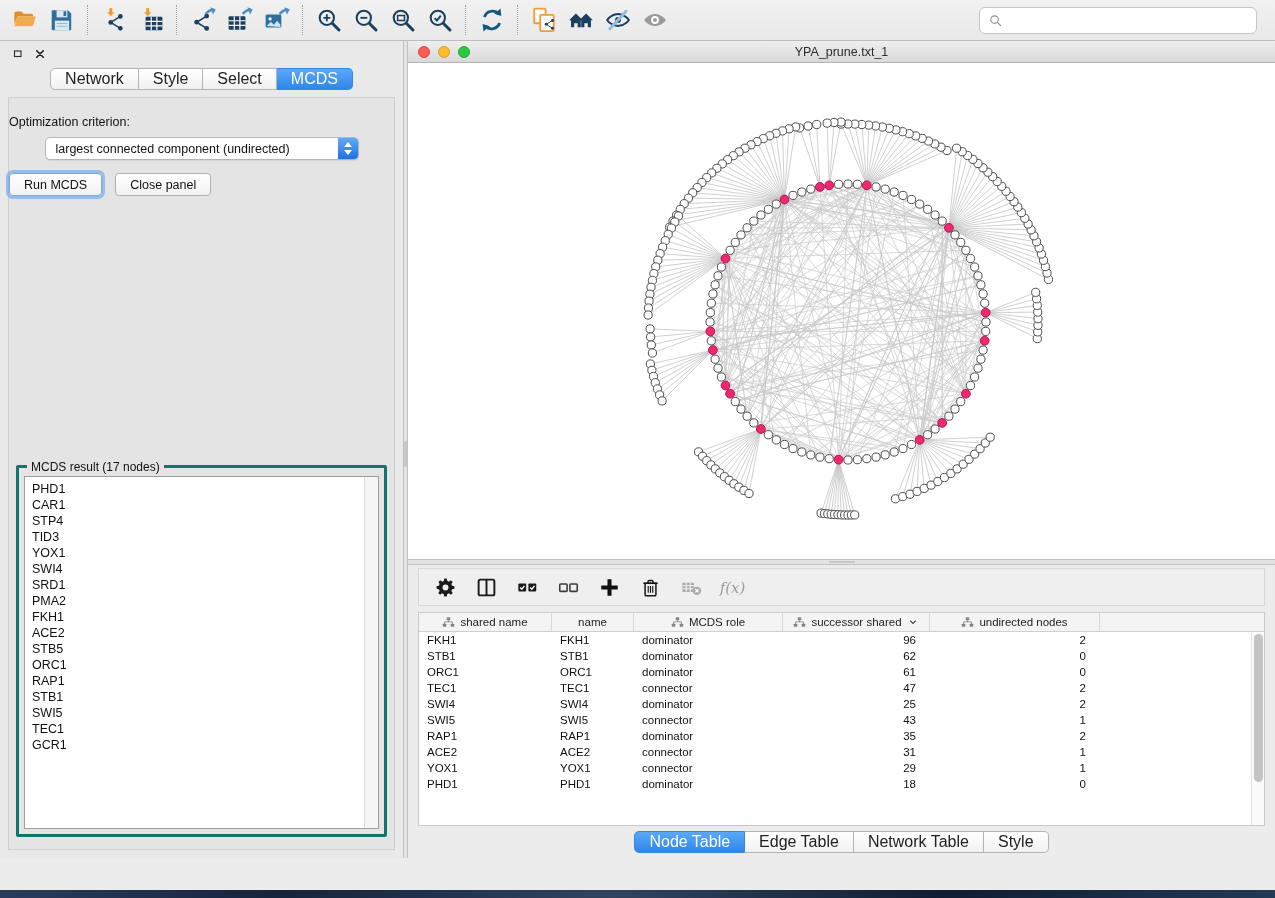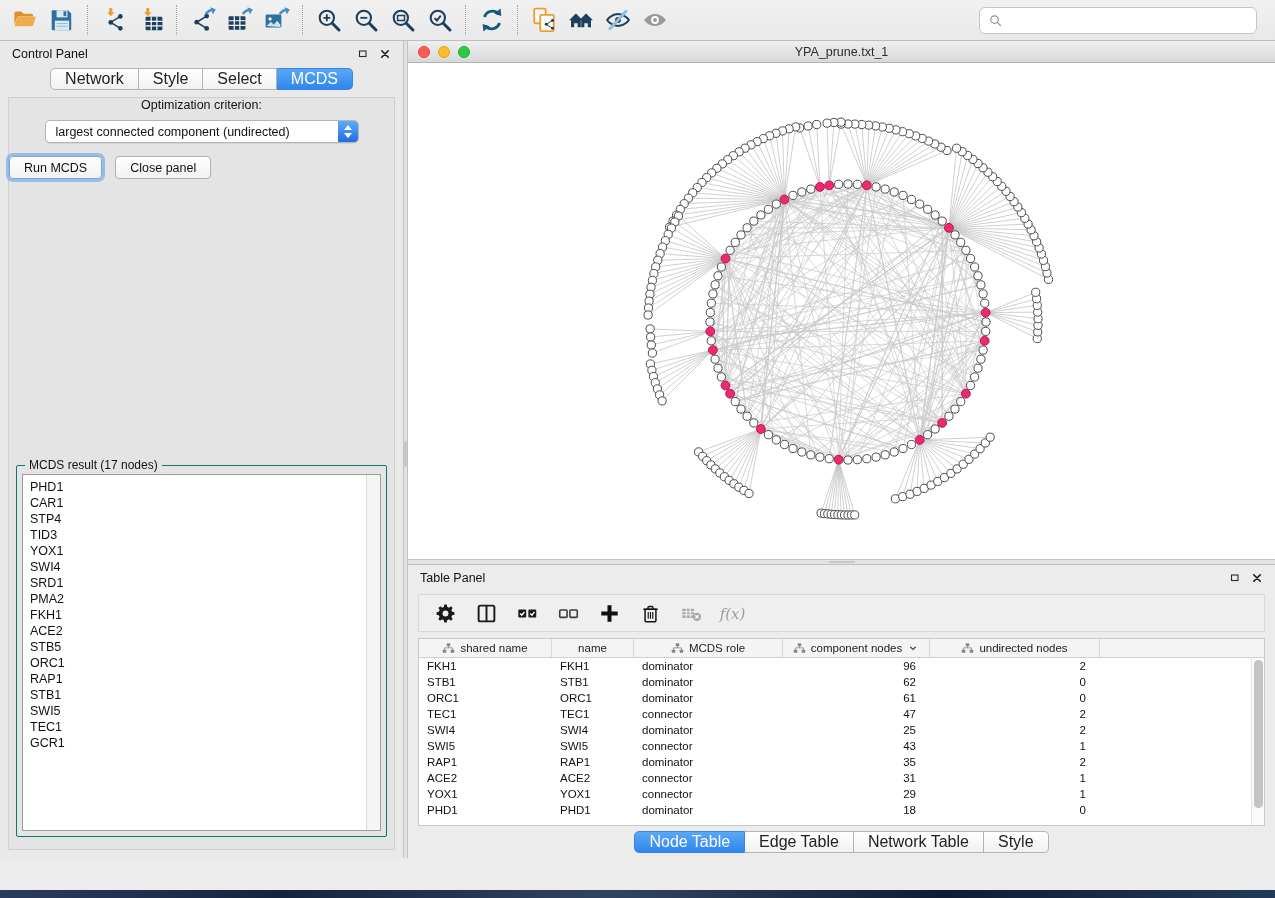--- a/index.html
+++ b/index.html
@@ -32,35 +32,35 @@
   .panel-header .ph-title { flex:1; }
   .winbtns { display:flex; gap:10px; align-items:center; }
   .winbtns svg { width:12px; height:12px; display:block; }
   .cp-tabs { display:flex; justify-content:center; margin-top:1px; }
   .tab { background:linear-gradient(#ffffff,#f1f1f1); border:1px solid #b3b3b3; border-left:none;
     padding:0 14px; font-size:16px; color:#222; height:22px; display:flex; align-items:center; cursor:default; }
   .tab:first-child { border-left:1px solid #b3b3b3; border-radius:5px 0 0 5px; }
   .tab:last-child { border-radius:0 5px 5px 0; }
   .tab.active { background:linear-gradient(#5aa8f7,#2f86ec); border-color:#3787e0; color:#fff; }
   .cp-body { flex:1; margin:7px 8px 8px; background:#e4e4e4; border:1px solid #cfcfcf; position:relative; }
-  .opt-label { text-align:center; font-size:12.5px; color:#111; }
+  .opt-label { margin-top:17px; font-size:12.5px; color:#111; }
   .dropdown { width:314px; height:23px; margin:8px auto 0; background:#fff; border:1px solid #b5b5b5;
     border-radius:5px; position:relative; display:flex; align-items:center; padding-left:10px;
     font-size:12.5px; color:#111; box-shadow:0 1px 1px rgba(0,0,0,.07); }
   .dd-cap { position:absolute; right:0; top:0; bottom:0; width:20px; border-radius:0 4px 4px 0;
     background:linear-gradient(#5fabf9,#1e6fe4); display:flex; flex-direction:column;
     align-items:center; justify-content:center; gap:3px; }
   .dd-cap .up { width:0; height:0; border-left:4px solid transparent; border-right:4px solid transparent; border-bottom:5px solid #fff; }
   .dd-cap .dn { width:0; height:0; border-left:4px solid transparent; border-right:4px solid transparent; border-top:5px solid #fff; }
   .btn-row { display:flex; gap:13px; margin-top:13px; }
   .btn { height:23px; padding:0 14px; font-size:12.5px; color:#111; background:linear-gradient(#ffffff,#f2f2f2);
     border:1px solid #b0b0b0; border-radius:4px; cursor:default; display:flex; align-items:center; }
   .btn.focused { box-shadow:0 0 0 3px rgba(106,168,238,.65); border-color:#7ca7d8; }
   .groupbox { position:absolute; left:7px; right:7px; bottom:12px; height:372px;
-    border:1px solid #0f766e; border-radius:2px; }
+    border:3px solid #0f766e; border-radius:2px; }
   .gb-title { position:absolute; top:-8px; left:8px; background:#e4e4e4; padding:0 4px; font-size:12px; color:#111; }
   .gb-list { position:absolute; left:5px; right:5px; top:8px; bottom:5px; background:#fff;
     border:1px solid #9e9e9e; display:flex; overflow:hidden; }
   .gb-items { flex:1; padding:4px 0 0 7px; font-size:12.5px; color:#111; }
   .gb-items .li { height:16px; line-height:16px; }
   .gb-scroll { width:14px; background:#f5f5f5; border-left:1px solid #dcdcdc; }
 
   
   .vdivider { width:5px; background:#e3e3e3; border-left:1px solid #c2c2c2; border-right:1px solid #c2c2c2; position:relative; }
   .vdivider .grip { position:absolute; top:400px; left:0; width:3px; height:26px; background:#c8c8c8; border-radius:2px; }
@@ -304,21 +304,20 @@
           <path d="M15 15l5 5" stroke="#8e8e8e" stroke-width="1.8" stroke-linecap="round"></path>
         </svg>
       <input type="text" placeholder="" style="">
     </div>
   </div>
 
   <div class="content">
 
     <div class="control-panel">
       <div class="panel-header">
-        <span class="ph-title">Control Panel</span>
         <span class="winbtns">
           <span>
               <svg viewBox="0 0 24 24">
                 <rect x="5" y="6" width="13" height="11" fill="none" stroke="#2b2b2b" stroke-width="2.2"></rect>
               </svg>
             </span>
           <span>
               <svg viewBox="0 0 24 24">
                 <path d="M5.5 5.5l13 13M18.5 5.5l-13 13" stroke="#1c1c1c" stroke-width="3.2" stroke-linecap="round"></path>
               </svg>
@@ -1059,35 +1058,20 @@
               </g>
             </svg>
         </div>
       </div>
 
       <div class="hdivider">
           <div class="grip"></div>
         </div>
 
       <div class="table-panel">
-        <div class="panel-header">
-          <span class="ph-title">Table Panel</span>
-          <span class="winbtns">
-            <span>
-                <svg viewBox="0 0 24 24">
-                  <rect x="5" y="6" width="13" height="11" fill="none" stroke="#2b2b2b" stroke-width="2.2"></rect>
-                </svg>
-              </span>
-            <span>
-                <svg viewBox="0 0 24 24">
-                  <path d="M5.5 5.5l13 13M18.5 5.5l-13 13" stroke="#1c1c1c" stroke-width="3.2" stroke-linecap="round"></path>
-                </svg>
-              </span>
-          </span>
-        </div>
         <div class="tp-toolbar" id="tp-toolbar">
             <div class="tbtn">
               <span class="ticon">
                 <svg viewBox="0 0 24 24">
                   <path d="M10.6 1.8h2.8l.5 2.6 2.1.9 2.2-1.5 2 2-1.5 2.2.9 2.1 2.6.5v2.8l-2.6.5-.9 2.1 1.5 2.2-2 2-2.2-1.5-2.1.9-.5 2.6h-2.8l-.5-2.6-2.1-.9-2.2 1.5-2-2 1.5-2.2-.9-2.1-2.6-.5v-2.8l2.6-.5.9-2.1L4 5.8l2-2 2.2 1.5 2.1-.9z" fill="#1a1a1a"></path>
                   <circle cx="12" cy="12" r="3.4" fill="#efefef"></circle>
                 </svg>
               </span>
             </div>
             <div class="tbtn">
@@ -1181,21 +1165,21 @@
               </div>
               <div class="th" style="width:147px">
                 <svg class="tree" viewBox="0 0 24 24">
                   <g fill="#858585">
                     <rect x="8.8" y="2.5" width="6.4" height="5.2" rx="0.8"></rect>
                     <rect x="1.5" y="14.5" width="6.4" height="5.2" rx="0.8"></rect>
                     <rect x="16.1" y="14.5" width="6.4" height="5.2" rx="0.8"></rect>
                   </g>
                   <path d="M12 7.7v3.1M4.7 14.5v-3.7h14.6v3.7" fill="none" stroke="#858585" stroke-width="1.5"></path>
                 </svg>
-                <span>component nodes</span>
+                <span>successor shared</span>
                 <svg class="chev" viewBox="0 0 24 24">
                   <path d="M6.5 9.5L12 15l5.5-5.5" fill="none" stroke="#444" stroke-width="2.2"></path>
                 </svg>
               </div>
               <div class="th" style="width:170px">
                 <svg class="tree" viewBox="0 0 24 24">
                   <g fill="#858585">
                     <rect x="8.8" y="2.5" width="6.4" height="5.2" rx="0.8"></rect>
                     <rect x="1.5" y="14.5" width="6.4" height="5.2" rx="0.8"></rect>
                     <rect x="16.1" y="14.5" width="6.4" height="5.2" rx="0.8"></rect>

